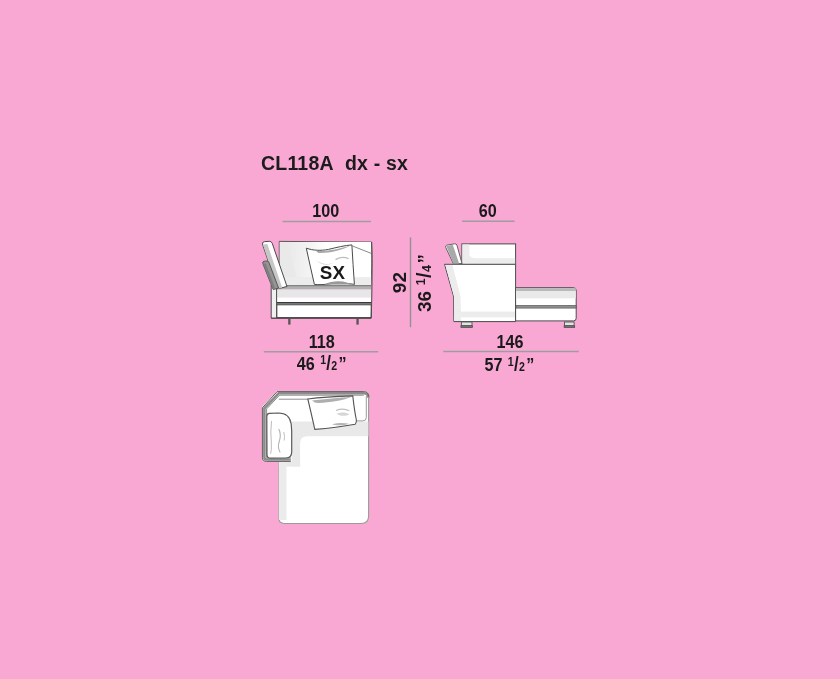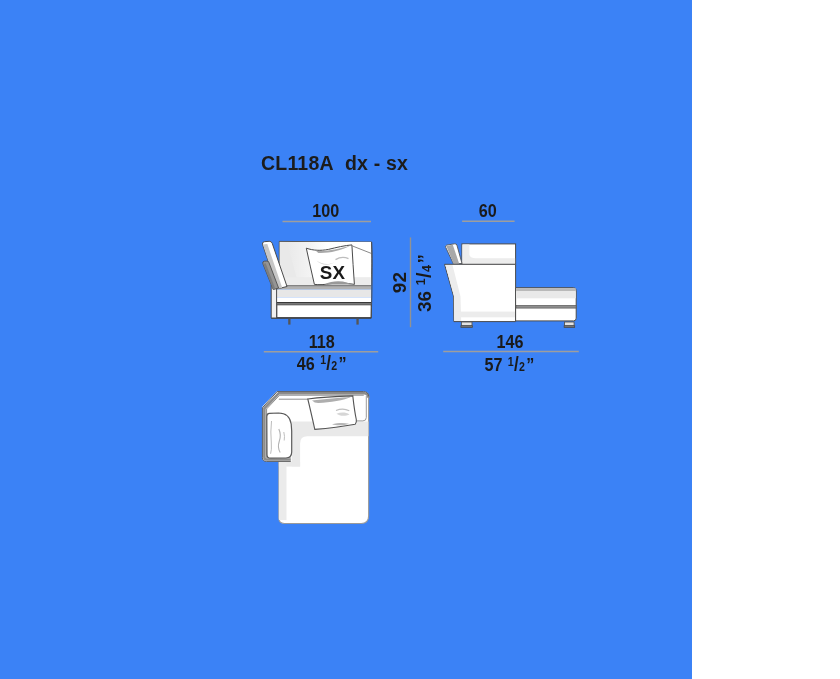--- a/index.html
+++ b/index.html
@@ -1,16 +1,16 @@
 <!DOCTYPE html>
 <html><head>
 <meta charset="utf-8">
 <style>
   html,body{margin:0;padding:0;background:#ffffff;}
-  .page{position:relative;width:692px;height:679px;background:#3b82f6;overflow:hidden;}
+  .page{position:relative;width:840px;height:679px;background:#f9a8d4;overflow:hidden;}
   svg{display:block;}
   text{font-family:"Liberation Sans", sans-serif;}
 </style>
 </head>
 <body>
 <div class="page">
 <svg width="840" height="679" viewBox="0 0 840 679">
   <defs>
     <linearGradient id="bpw" x1="0" y1="0" x2="1" y2="0">
       <stop offset="0" stop-color="#e6e6e6"></stop>

